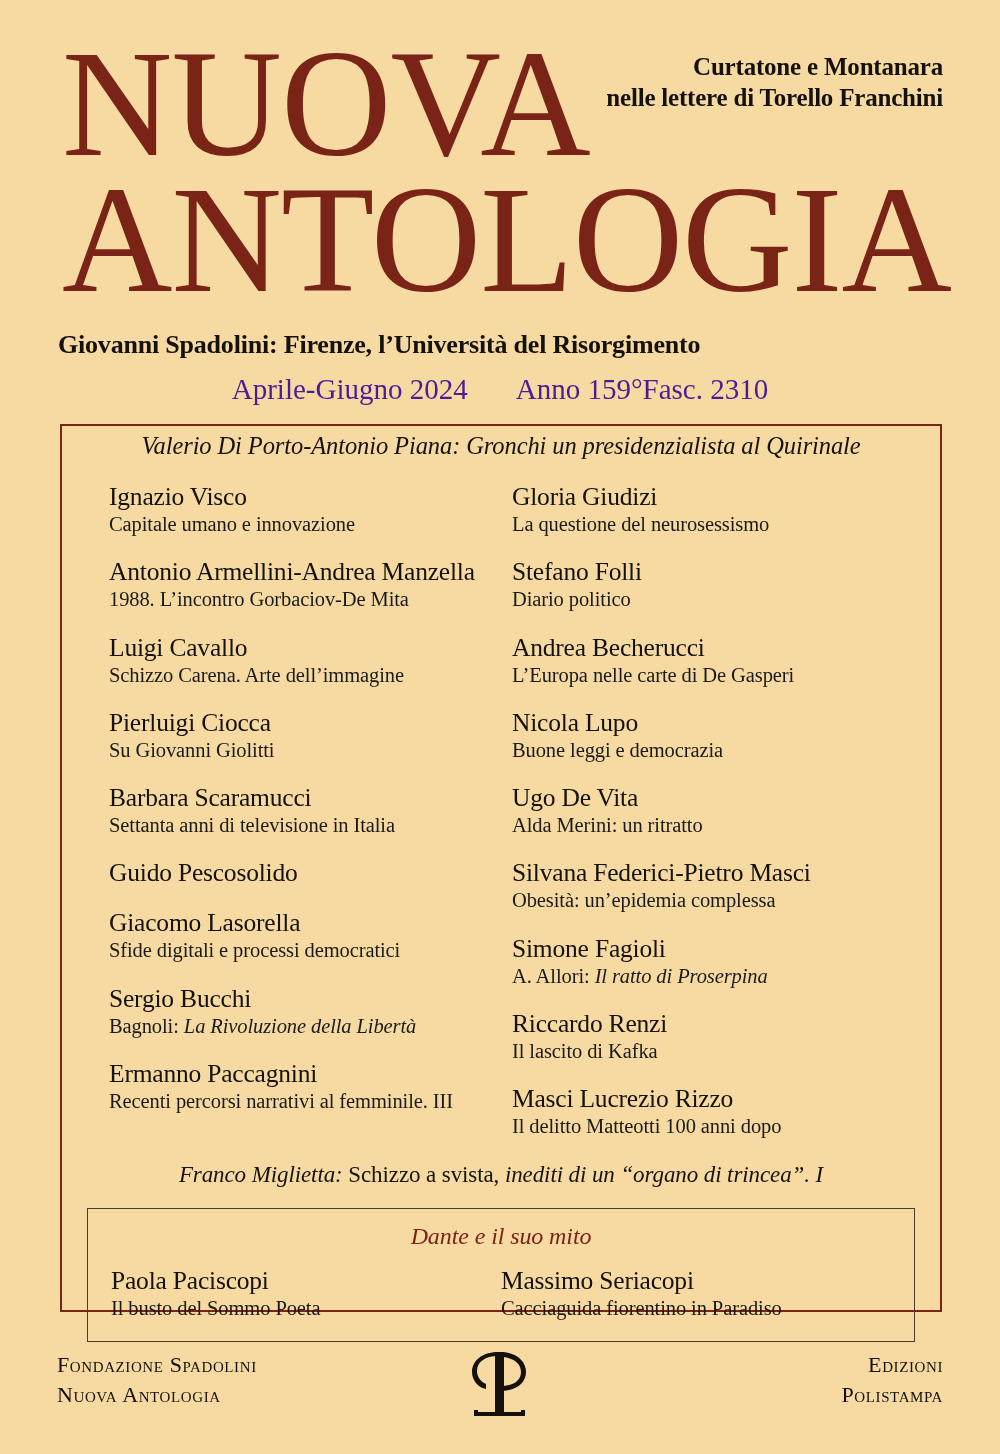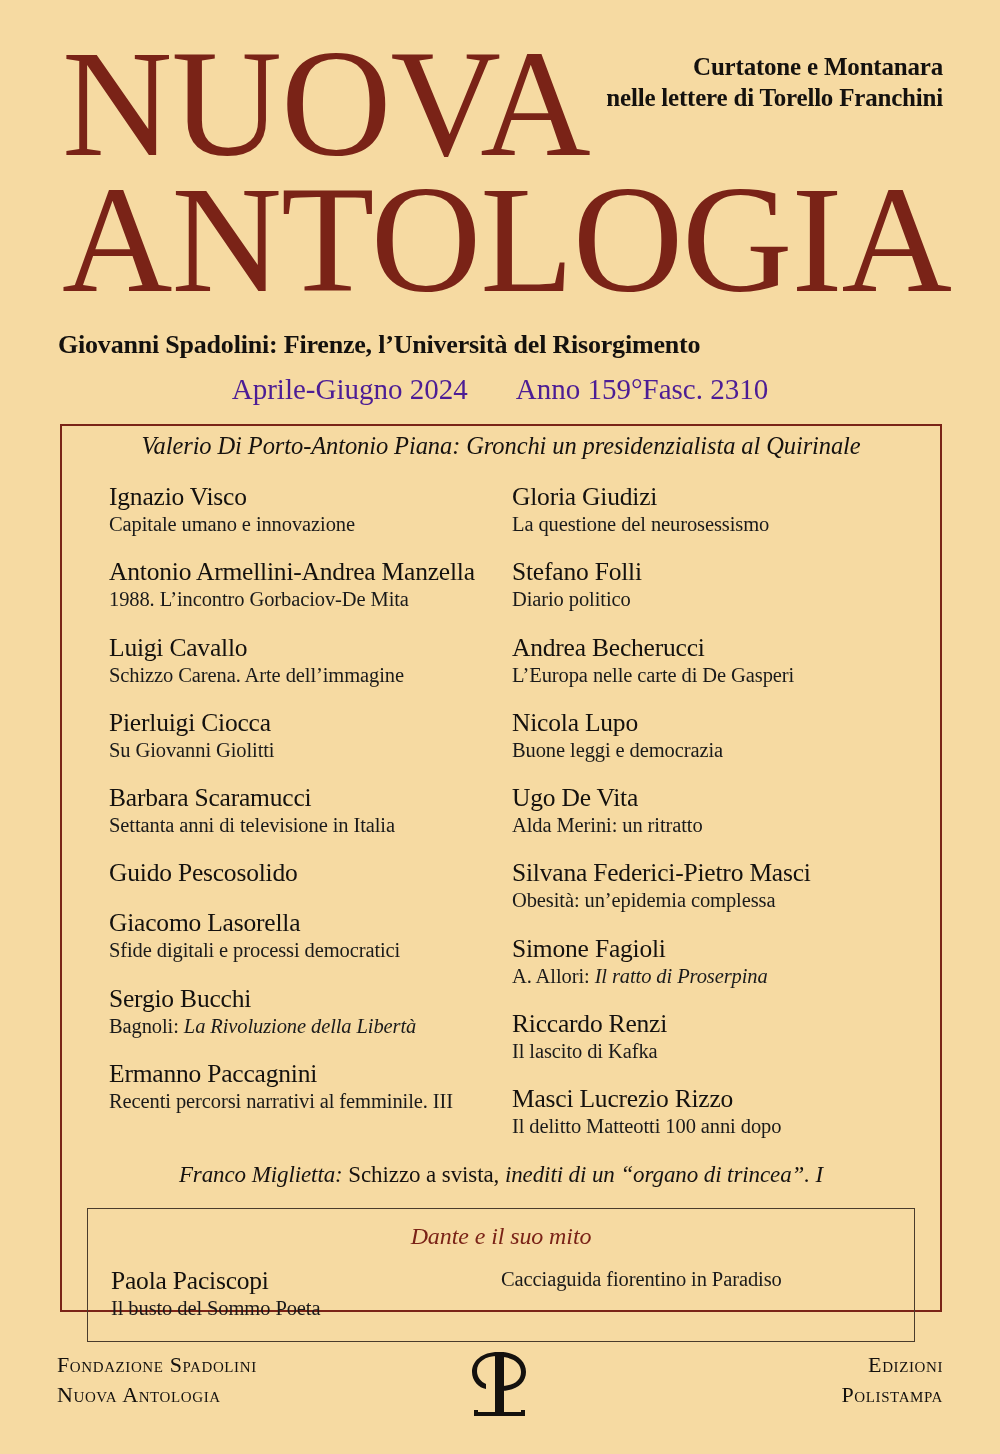--- a/index.html
+++ b/index.html
@@ -323,20 +323,21 @@
       <div class="dante-title">Dante e il suo mito</div>
       <div class="dante-cols">
         <div class="dante-col dante-col-left">
           <div class="entry">
             <div class="entry-author">Paola Paciscopi</div>
             <div class="entry-title">Il busto del Sommo Poeta</div>
           </div>
         </div>
         <div class="dante-col dante-col-right">
           <div class="entry">
+            <div class="entry-author">Massimo Seriacopi</div>
             <div class="entry-title">Cacciaguida fiorentino in Paradiso</div>
           </div>
         </div>
       </div>
     </div>
 
   </div>
 
   <div class="footer">
     <div class="footer-left">

